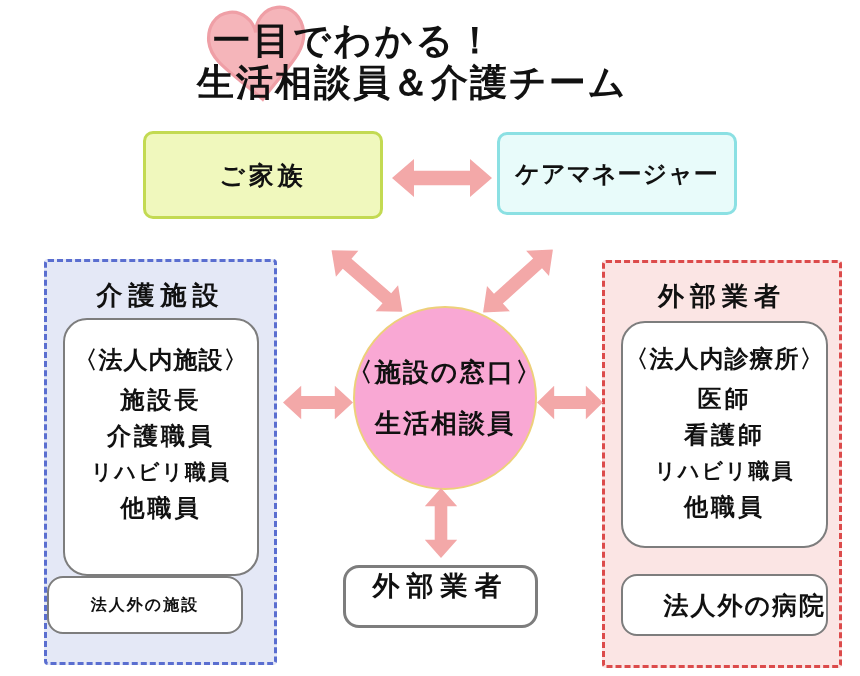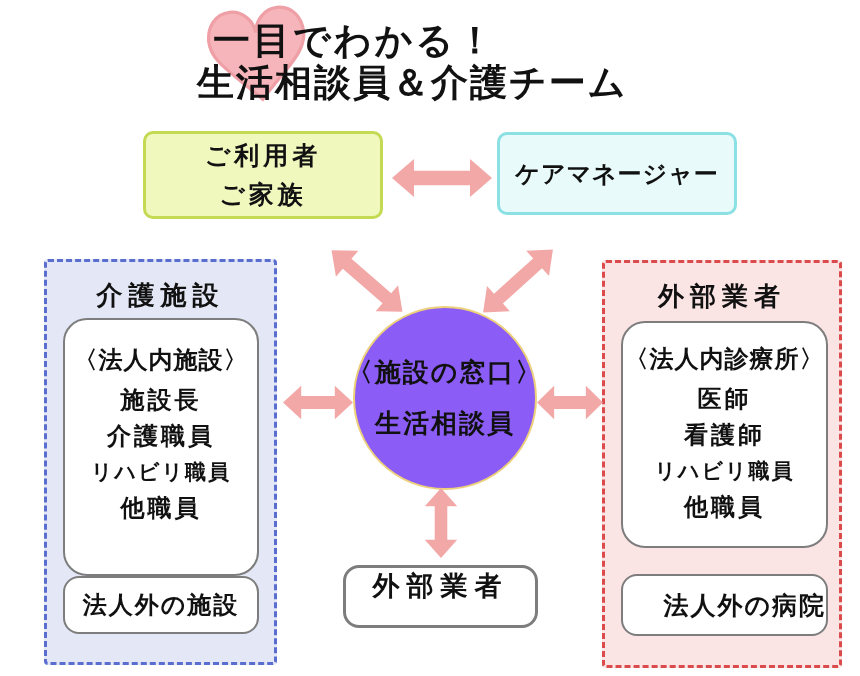--- a/index.html
+++ b/index.html
@@ -40,32 +40,32 @@
   }
   .panel-left { left: 44px; top: 259px; background: #e4e8f6; border: 3px dashed #5a6ed0; }
   .panel-right { left: 602px; top: 260px; width: 240px; height: 408px; background: #fbe5e4; border: 3px dashed #dc4b4b; }
   .panel-title { text-align: center; margin-top: 16px; font-size: 26px; letter-spacing: 6px; }
 
   .white-box {
     position: absolute; background: #ffffff; border: 2px solid #7d7d7d;
     display: flex; flex-direction: column; align-items: center;
   }
   .wb-big-left { left: 16px; top: 56px; width: 196px; height: 258px; border-radius: 24px; padding-top: 24px; }
-  .wb-small-left { left: 16px; top: 314px; width: 196px; height: 58px; border-radius: 16px; justify-content: center; font-size: 24px; letter-spacing: 2px; }
+  .wb-small-left { left: 0; top: 314px; width: 196px; height: 58px; border-radius: 16px; justify-content: center; font-size: 16px; letter-spacing: 2px; }
   .wb-big-right { left: 16px; top: 58px; width: 207px; height: 227px; border-radius: 24px; padding-top: 20px; }
   .wb-small-right { left: 16px; top: 311px; width: 207px; height: 62px; border-radius: 16px; justify-content: center; font-size: 25px; letter-spacing: 2px; align-items: flex-end; }
 
   .wb-heading { font-size: 24px; letter-spacing: 1px; margin-bottom: 6px; white-space: nowrap; }
   .wb-item { font-size: 24px; letter-spacing: 3px; line-height: 36px; white-space: nowrap; }
   .wb-item.small { font-size: 21px; letter-spacing: 2px; }
 
   
   .circle {
     position: absolute; left: 353px; top: 306px; width: 184px; height: 184px;
-    background: #8b5cf6; border: 2px solid #edd07a; border-radius: 50%;
+    background: #f9a8d4; border: 2px solid #edd07a; border-radius: 50%;
     display: flex; flex-direction: column; align-items: center; justify-content: center;
     gap: 16px; font-size: 26px; letter-spacing: 2px; white-space: nowrap;
   }
 
   
   .external-box {
     position: absolute; left: 343px; top: 565px; width: 195px; height: 63px;
     background: #ffffff; border: 3px solid #7d7d7d; border-radius: 16px;
     display: flex; align-items: flex-start; justify-content: center;
     font-size: 27px; letter-spacing: 7px;
@@ -86,21 +86,20 @@
 
 <div class="canvas">
 
   <svg class="heart" viewBox="0 0 100 96" aria-hidden="true">
     <path d="M50,28 C49,17 40,7 28,7 C14,7 6,19 6,32 C6,51 25,63 50,90 C75,63 94,51 94,32 C94,19 86,7 72,7 C60,7 51,17 50,28 Z" fill="#f5b5ba" stroke="#ef9fa6" stroke-width="3"></path>
   </svg>
   <div class="title-line1">一目でわかる！</div>
   <div class="title-line2">生活相談員＆介護チーム</div>
 
   <div class="users-box">
-    <span>ご利用者</span>
     <span>ご家族</span>
   </div>
 
   <div class="arrow ar-top">
     <svg viewBox="0 0 100 40" preserveAspectRatio="none" aria-hidden="true">
       <polygon points="0,20 22,2 22,13 78,13 78,2 100,20 78,38 78,27 22,27 22,38" fill="#f3a8a8"></polygon>
     </svg>
   </div>
 
   <div class="care-box">

